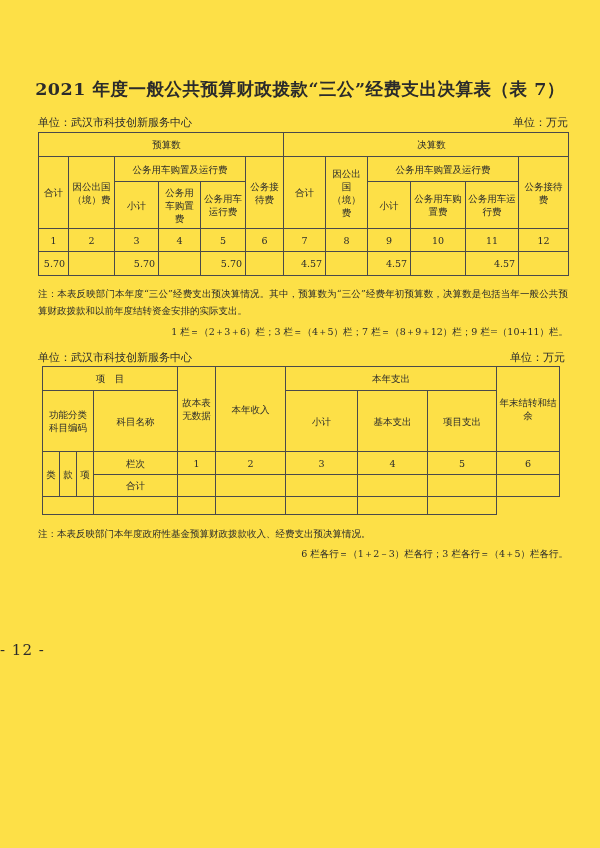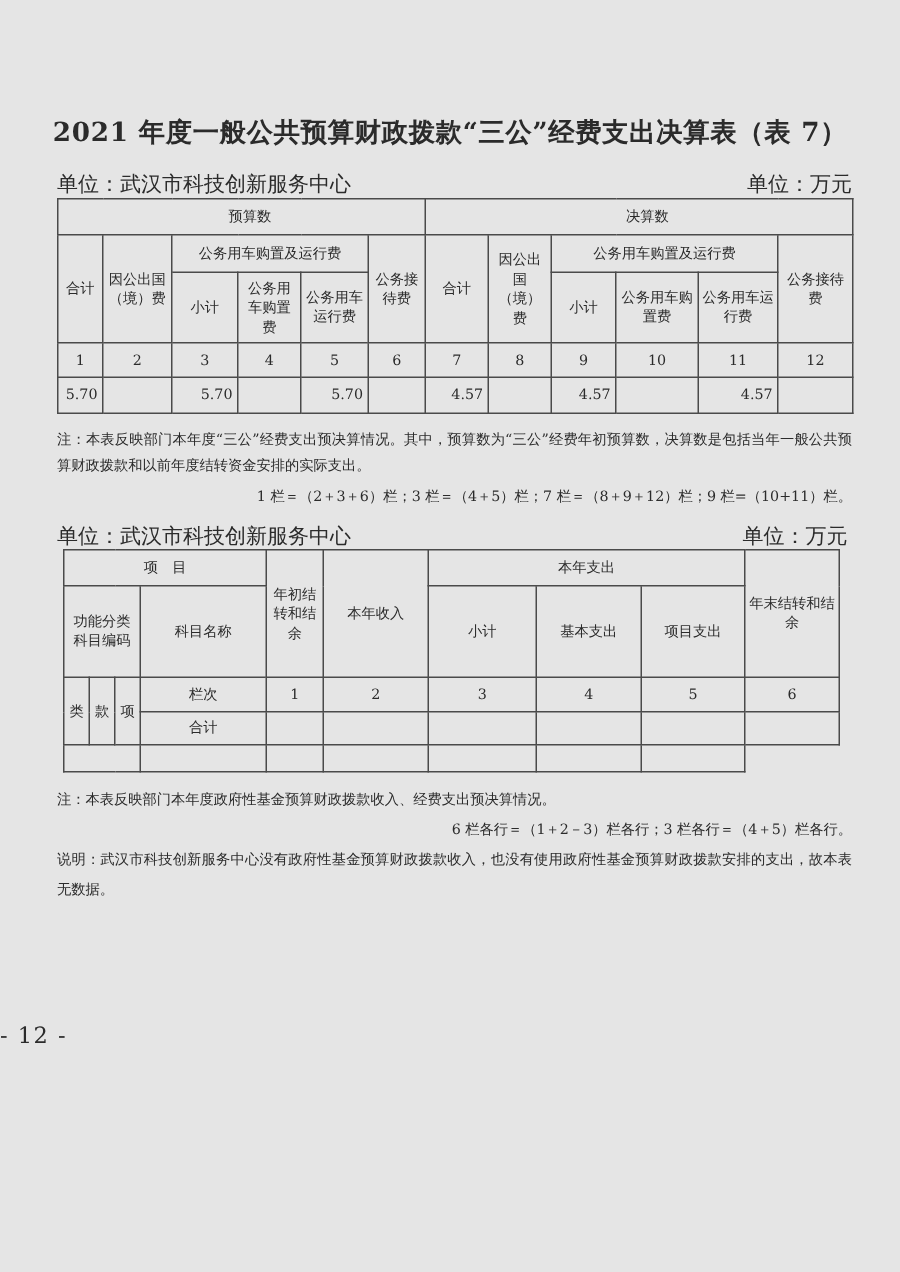--- a/index.html
+++ b/index.html
@@ -1,25 +1,25 @@
 <!DOCTYPE html>
 <html><head>
 <meta charset="utf-8">
 <style>
   * { box-sizing: border-box; }
   html, body { margin: 0; padding: 0; }
   .page {
-    width: 600px; height: 848px; background: #e5e5e5; overflow: hidden;
+    width: 600px; height: 848px; background: #fde047; overflow: hidden;
     font-family: "DejaVu Serif", "Liberation Serif", serif;
     color: #2b2b2b; position: relative;
   }
   .doc-title { text-align: center; font-size: 17.5px; font-weight: 700; line-height: 23px; letter-spacing: 0.5px; }
   .title-7 { margin-top: 78px; }
   .title-8 { margin-top: 88px; }
-  .unit-row { display: flex; justify-content: space-between; font-size: 14px; line-height: 12px; }
+  .unit-row { display: flex; justify-content: space-between; font-size: 11px; line-height: 12px; }
   .unit-7 { width: 530px; margin: 16px 0 0 38px; }
   .unit-8 { width: 527px; margin: 12px 0 0 38px; }
   table { border-collapse: collapse; table-layout: fixed; }
   td {
     border: 1px solid #4a4a4a; font-size: 9.5px; line-height: 13px;
     text-align: center; vertical-align: middle; padding: 1px 2px;
     overflow: hidden; word-break: break-all;
   }
   .t7 { width: 531px; margin: 3px 0 0 38px; }
   .t7 .r1 td { height: 24px; padding-left: 13px; }
@@ -142,21 +142,21 @@
         <col style="width:38px">
       <col style="width:70px">
         <col style="width:72px">
         <col style="width:70px">
         <col style="width:69px">
         <col style="width:63px">
     </colgroup>
     <tbody>
         <tr class="s1">
       <td colspan="4">项　目</td>
-      <td rowspan="2">年初结转和结余</td>
+      <td rowspan="2">故本表无数据</td>
       <td rowspan="2">本年收入</td>
       <td colspan="3">本年支出</td>
       <td rowspan="2">年末结转和结余</td>
     </tr>
     <tr class="s2">
       <td colspan="3">功能分类科目编码</td>
       <td>科目名称</td>
       <td>小计</td>
       <td>基本支出</td>
       <td>项目支出</td>
@@ -190,18 +190,17 @@
       <td></td>
       <td></td>
       <td></td>
     </tr>
   </tbody>
     </table>
 
   <div class="note note8">
     <p>注：本表反映部门本年度政府性基金预算财政拨款收入、经费支出预决算情况。</p>
     <p class="formula">6 栏各行＝（1＋2－3）栏各行；3 栏各行＝（4＋5）栏各行。</p>
-    <p>说明：武汉市科技创新服务中心没有政府性基金预算财政拨款收入，也没有使用政府性基金预算财政拨款安排的支出，故本表无数据。</p>
   </div>
 
   <div class="page-num">- 12 -</div>
 
 </div>
 
 </body></html>

